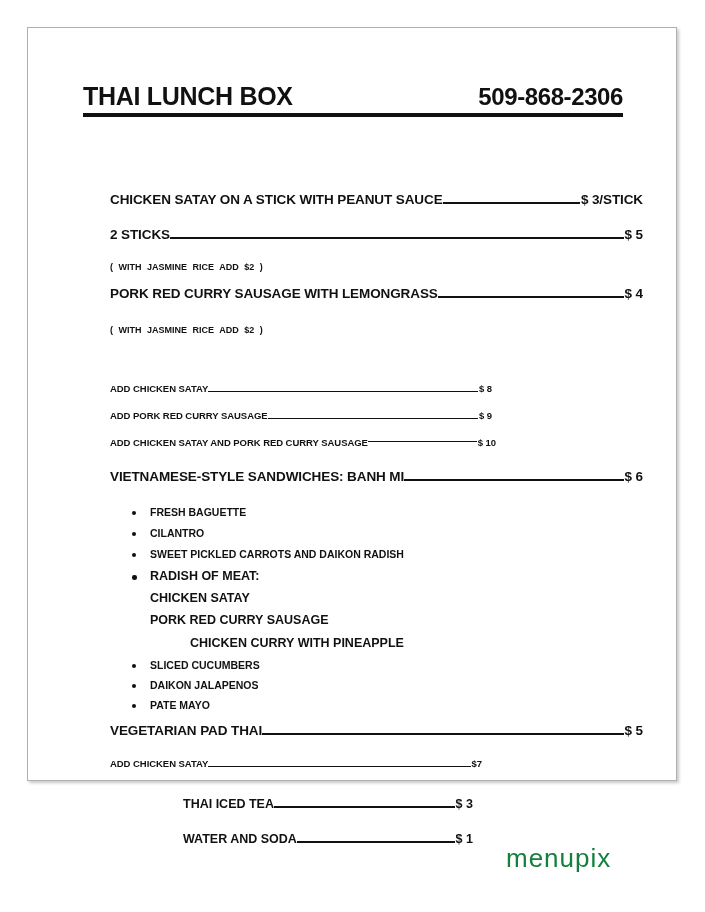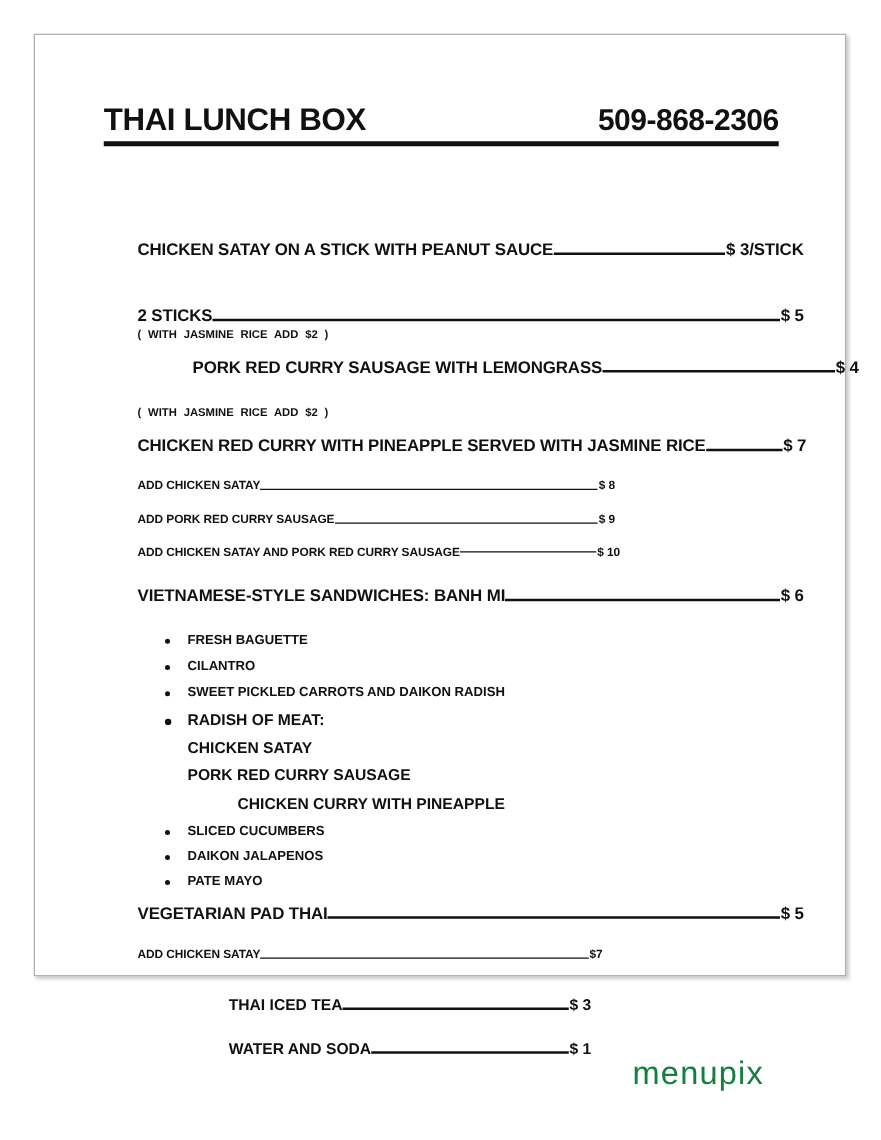--- a/index.html
+++ b/index.html
@@ -178,41 +178,36 @@
       <span class="title">THAI LUNCH BOX</span>
       <span class="phone">509-868-2306</span>
     </div>
 
     <div class="row item-row" style="top:164px;">
       <span class="name">CHICKEN SATAY ON A STICK WITH PEANUT SAUCE</span>
       <span class="leader"></span>
       <span class="price">$ 3/STICK</span>
     </div>
 
-    <div class="row item-row" style="top:217px;align-items:flex-end;">
+    <div class="row item-row" style="top:199px;align-items:flex-end;">
       <span class="name">2 STICKS</span>
       <span class="leader"></span>
       <span class="price">$ 5</span>
     </div>
 
     <div class="note" style="top:234px;">( WITH  JASMINE  RICE  ADD  $2 )</div>
 
-    <div class="row item-row" style="top:258px;margin-left:44px;">
+    <div class="row item-row" style="top:258px;">
       <span class="name">PORK RED CURRY SAUSAGE WITH LEMONGRASS</span>
       <span class="leader"></span>
       <span class="price">$ 4</span>
     </div>
 
     <div class="note" style="top:297px;">( WITH  JASMINE  RICE  ADD  $2 )</div>
 
-    <div class="row item-row wide" style="top:321px;">
-      <span class="name">CHICKEN RED CURRY WITH PINEAPPLE SERVED WITH JASMINE RICE</span>
-      <span class="leader"></span>
-      <span class="price">$ 7</span>
-    </div>
 
     <div class="row add-row" style="top:355px; width:382px;">
       <span class="name">ADD CHICKEN SATAY</span>
       <span class="leader"></span>
       <span class="price">$ 8</span>
     </div>
 
     <div class="row add-row" style="top:382px; width:382px;">
       <span class="name">ADD PORK RED CURRY SAUSAGE</span>
       <span class="leader"></span>

